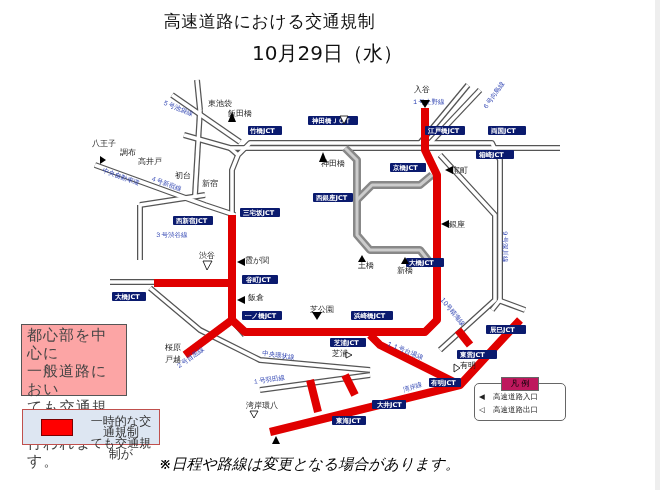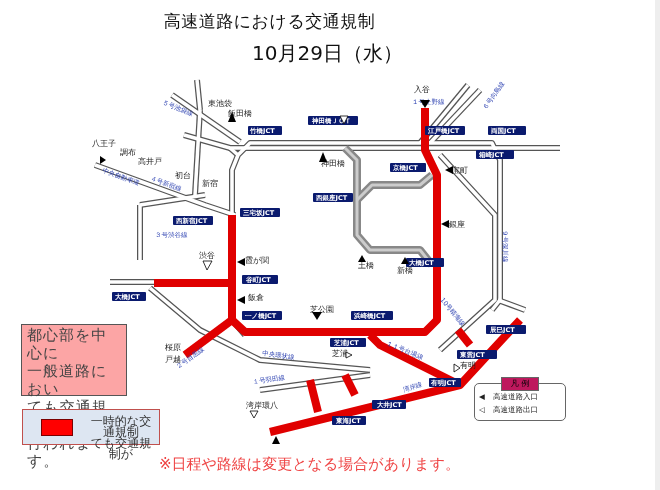--- a/index.html
+++ b/index.html
@@ -9,21 +9,21 @@
   .date { position:absolute; left:0; width:655px; text-align:center; top:40px; font-size:20px; color:#111; }
   svg#map { position:absolute; left:0; top:0; }
   .jct rect { fill:#0a1a6e; }
   .jct text { fill:#fff; font-size:6.5px; font-weight:bold; font-family:"DejaVu Sans", sans-serif; }
   .lbl { font-size:8px; fill:#222; font-family:"DejaVu Sans", sans-serif; }
   .rname { font-size:6.5px; fill:#2a3fb0; font-family:"DejaVu Sans", sans-serif; }
   .notice { position:absolute; left:21px; top:324px; width:106px; height:72px; border:1px solid #555; background:#fca5a5; font-size:15px; line-height:18px; color:#444; padding:1px 15px 0 5px; box-sizing:border-box; letter-spacing:1px; }
   .legend-red { position:absolute; left:22px; top:409px; width:138px; height:36px; background:#dde6f2; border:1px solid #c0504d; box-sizing:border-box; }
   .legend-red .swatch { position:absolute; left:18px; top:9px; width:30px; height:15px; background:#ff0000; border:1px solid #7a0000; }
   .legend-red .txt { position:absolute; left:62px; top:6px; width:72px; font-size:12px; line-height:11px; color:#333; text-align:center; }
-  .footer { position:absolute; left:0; width:619px; top:455px; text-align:center; font-size:15px; color:#ef4444; }
+  .footer { position:absolute; left:0; width:619px; top:455px; text-align:center; font-size:15px; color:#000000;font-style:italic; }
   .hanrei { position:absolute; left:474px; top:383px; width:90px; height:36px; border:1px solid #666; border-radius:5px; background:#fff; }
   .hanrei .hd { position:absolute; left:26px; top:-7px; width:36px; height:12px; background:#be185d; border:1px solid #666; font-size:8px; text-align:center; line-height:12px; }
   .hanrei .row { position:absolute; left:4px; font-size:7.5px; color:#222; }
   .hanrei .row .ic { display:inline-block; width:14px; }
 </style>
 </head>
 <body>
 
 <div class="edge"></div>
 <div class="title">高速道路における交通規制</div>

